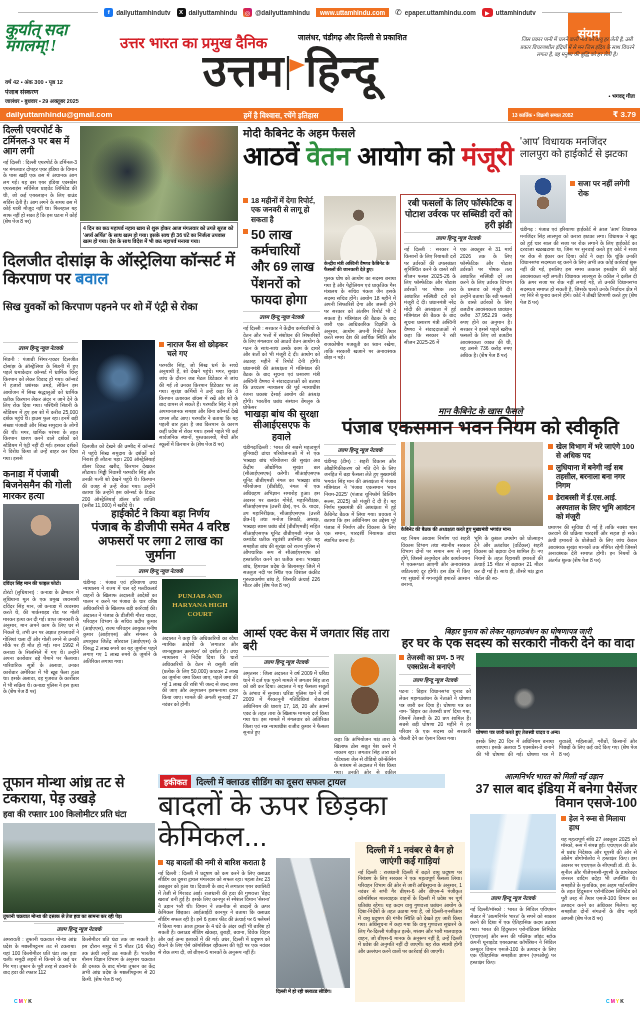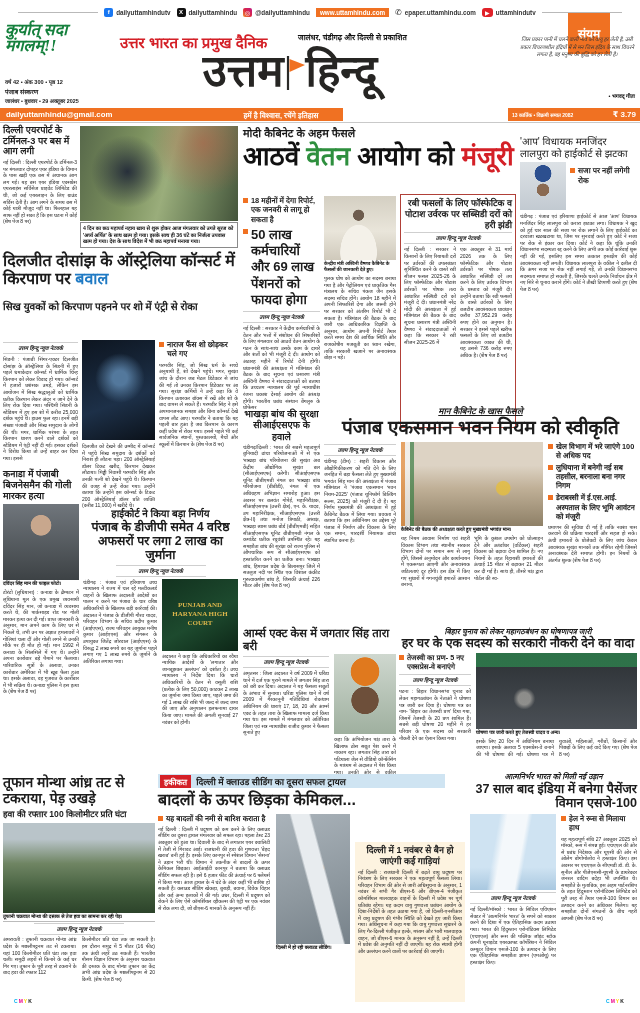--- a/index.html
+++ b/index.html
@@ -118,21 +118,21 @@
 
 <div class="abs" style="left:243px;top:125px;width:272px;height:70px">
   <div style="font-size:11px;font-weight:bold">मोदी कैबिनेट के अहम फैसले</div>
   <div style="font-size:26px;font-weight:bold;line-height:1.08;margin-top:2px">
     <span style="color:#111">आठवें </span><span style="color:#2e8f3e">वेतन </span><span style="color:#111">आयोग को </span><span style="color:#d42027">मंजूरी</span>
   </div>
 </div>
 
 <div class="abs" style="left:520px;top:136px;width:117px;height:260px">
   <div style="font-size:10px;font-weight:normal;text-align:left;line-height:1.22">'आप' विधायक मनजिंदर लालपुरा को हाईकोर्ट से झटका</div>
-  <div style="display:flex;gap:4px;margin-top:2px">
+  <div style="display:flex;gap:4px;margin-top:15px">
     <div class="photo ph-lalpura" style="width:46px;height:48px;flex:0 0 auto"></div>
     <div class="blt" style="font-size:7.5px;margin-top:4px">
         <span class="sq"></span>
         <span>सजा पर नहीं लगेगी रोक</span>
       </div>
   </div>
   <div class="body-txt" style="margin-top:3px;height:156px">चंडीगढ़ : पंजाब एवं हरियाणा हाईकोर्ट से आज 'आप' विधायक मनजिंदर सिंह लालपुरा को करारा झटका लगा। विधायक ने खुद को हुई चार साल की सजा पर रोक लगाने के लिए हाईकोर्ट का दरवाजा खटखटाया था, जिस पर सुनवाई करते हुए कोर्ट ने सजा पर रोक से इंकार कर दिया। कोर्ट ने कहा कि चूंकि उनकी विधानसभा सदस्यता रद्द करने के लिए अभी तक कोई कार्रवाई शुरू नहीं की गई, इसलिए इस समय तत्काल हस्तक्षेप की कोई आवश्यकता नहीं लगती। विधायक लालपुरा के वकील ने दलील दी कि अगर सजा पर रोक नहीं लगाई गई, तो उनकी विधानसभा सदस्यता समाप्त हो सकती है, जिसके चलते उनके निर्वाचन क्षेत्र में नए सिरे से चुनाव कराने होंगे। कोर्ट ने तीखी टिप्पणी करते हुए (शेष पेज 8 पर)</div>
 </div>
 
 <div class="abs" style="left:243px;top:196px;width:77px;height:208px">
@@ -229,21 +229,21 @@
   <div class="body-txt" style="height:172px">टोरंटो (लुधियाना) : कनाडा के ब्रैम्पटन में लुधियाना मूल के एक प्रमुख व्यवसायी दविंदर सिंह मान, जो कनाडा में व्यवसाय करते थे, की पार्कसाइड रोड पर गोली मारकर हत्या कर दी गई। प्राप्त जानकारी के अनुसार, मान अपने काम के लिए घर से निकले थे, तभी उन पर अज्ञात हमलावरों ने गोलियां चला दीं और गोली लगने से उनकी मौके पर ही मौत हो गई। मान 1992 में कनाडा के सिलसिले में गए थे। उन्होंने अपना कारोबार बड़े पैमाने पर फैलाया। पारिवारिक सूत्रों के अलावा, उनका कारोबार अमेरिका में भी खूब फैला हुआ था। इसके अलावा, वह गुजरात के कारोबार में भी सक्रिय थे। कनाडा पुलिस ने इस हत्या के (शेष पेज 8 पर)</div>
 </div>
 
 <div class="abs" style="left:83px;top:506px;width:155px;height:268px">
   <div style="font-size:10px;font-weight:bold;text-align:center">हाईकोर्ट ने किया बड़ा निर्णय</div>
   <div style="font-size:12.4px;font-weight:bold;text-align:center;line-height:1.12;margin-top:1px">पंजाब के डीजीपी समेत 4 वरिष्ठ अफसरों पर लगा 2 लाख का जुर्माना</div>
   <div class="byline" style="width:90px;margin:2px auto">उत्तम हिन्दू न्यूज नेटवर्क</div>
   <div style="display:flex;gap:5px">
     <div class="body-txt" style="width:74px;height:196px">चंडीगढ़ : पंजाब एवं हरियाणा उच्च न्यायालय ने राज्य में चल रहे मल्टीकलर्ड वाहनों के खिलाफ अदालती आदेशों का पालन न करने पर पंजाब के चार वरिष्ठ अधिकारियों के खिलाफ बड़ी कार्रवाई की। अदालत ने पंजाब के डीजीपी गौरव यादव, परिवहन विभाग के सचिव प्रदीप कुमार (आईएएस), राज्य परिवहन आयुक्त मनीष कुमार (आईएएस) और संगरूर के उपायुक्त जितेंद्र जोरवाल (आईएएस) के विरुद्ध 2 लाख रुपये का यह जुर्माना पहले लगाए गए 1 लाख रुपये के जुर्माने के अतिरिक्त लगाया गया।</div>
     <div style="flex:1">
-      <div class="photo ph-court" style="width:100%;height:72px">
+      <div class="photo ph-court" style="width:100%;height:54px">
         <span class="serif" style="color:#d9b44a;font-size:7px;font-weight:bold;line-height:1.3;padding:2px">PUNJAB AND HARYANA HIGH COURT</span>
       </div>
       <div class="body-txt" style="height:118px;margin-top:2px">अदालत ने कहा कि अधिकारियों का रवैया न्यायिक आदेशों के 'लगातार और जानबूझकर उल्लंघन' को दर्शाता है। उच्च न्यायालय ने निर्देश दिया कि चारों अधिकारियों के वेतन से वसूली राशि (प्रत्येक के लिए 50,000) काटकर 2 लाख का जुर्माना जमा किया जाए, पहले जमा की गई 1 लाख की राशि भी जल्द से जल्द जमा की जाए और अनुपालन हलफनामा दायर किया जाए। मामले की अगली सुनवाई 27 नवंबर को होगी।</div>
     </div>
   </div>
 </div>
 
 <div class="abs" style="left:243px;top:627px;width:153px;height:146px">
   <div style="font-size:11.4px;font-weight:bold;line-height:1.1">आर्म्स एक्ट केस में जगतार सिंह तारा बरी</div>
   <div style="display:flex;gap:5px;margin-top:2px">
@@ -288,21 +288,21 @@
     <div class="body-txt" style="width:50%;height:66px">अमरावती : तूफानी चक्रवात मोन्था आंध्र प्रदेश के मछलीपट्टनम तट से टकराया। यहां 100 किलोमीटर प्रति घंटा तक हवा चली। समुद्री लहरों से किनारे के कई घर गिर गए। तूफान के पूरी तरह से टकराने के बाद हवा की रफ्तार 112</div>
     <div class="body-txt" style="width:50%;height:66px">किलोमीटर प्रति घंटा तक जा सकती है। इस दौरान समुद्र में 5 मीटर (16 फीट) तक ऊंची लहरें उठ सकती हैं। भारतीय मौसम विज्ञान विभाग के अनुसार चक्रवात की दस्तक के बाद मोन्था तूफान का केंद्र अभी आंध्र प्रदेश के मछलीपट्टनम से 20 किमी. (शेष पेज 8 पर)</div>
   </div>
 </div>
 
 <div class="abs" style="left:158px;top:774px;width:287px;height:230px">
   <div style="display:flex;align-items:center;background:#cfe4f2;height:14px;gap:5px;padding-left:2px">
     <span style="background:#d42027;color:#fff;font-size:8px;font-weight:bold;padding:1px 4px">हकीकत</span>
     <span style="font-size:9px;font-weight:bold">दिल्ली में क्लाउड सीडिंग का दूसरा सफल ट्रायल</span>
   </div>
-  <div style="font-size:16px;font-weight:bold;line-height:1.1;margin-top:3px">बादलों के ऊपर छिड़का केमिकल...</div>
+  <div style="font-size:28px;font-weight:normal;line-height:1.1;margin-top:3px">बादलों के ऊपर छिड़का केमिकल...</div>
   <div style="display:flex;gap:6px;margin-top:5px">
     <div style="width:112px;flex:0 0 auto">
       <div class="blt" style="font-size:7.4px">
           <span class="sq"></span>
           <span>यह बादलों की नमी से बारिश कराता है</span>
         </div>
       <div class="body-txt" style="height:158px">नई दिल्ली : दिल्ली में प्रदूषण को कम करने के लिए क्लाउड सीडिंग का दूसरा ट्रायल मंगलवार को सफल रहा। पहला टेस्ट 23 अक्तूबर को हुआ था। दिवाली के बाद से लगातार एयर क्वालिटी में तेजी से गिरावट आई। राजधानी की हवा की गुणवत्ता 'बेहद खराब' बनी हुई है। इसके लिए कानपुर से स्पेशल विमान 'सेसना' ने उड़ान भरी थी। विमान ने तकनीक से बादलों के ऊपर केमिकल छिड़का। आईआईटी कानपुर ने बताया कि क्लाउड सीडिंग सफल रही है। इसे 6 हजार फीट की ऊंचाई पर 6 फ्लेयर्स में किया गया। आज ट्रायल के 4 घंटे के अंदर कहीं भी बारिश हो सकती है। क्लाउड सीडिंग खेकड़ा, बुराड़ी, बवाना, विवेक विहार और कई अन्य इलाकों में की गई। उधर, दिल्ली में प्रदूषण को रोकने के लिए ऐसे कॉमर्शियल व्हीकल्स की एंट्री पर एक नवंबर से रोक लगा दी, जो बीएस-6 मानकों के अनुरूप नहीं हैं।</div>
     </div>
     <div style="width:74px;flex:0 0 auto">
       <div class="photo ph-wing" style="width:74px;height:130px"></div>

